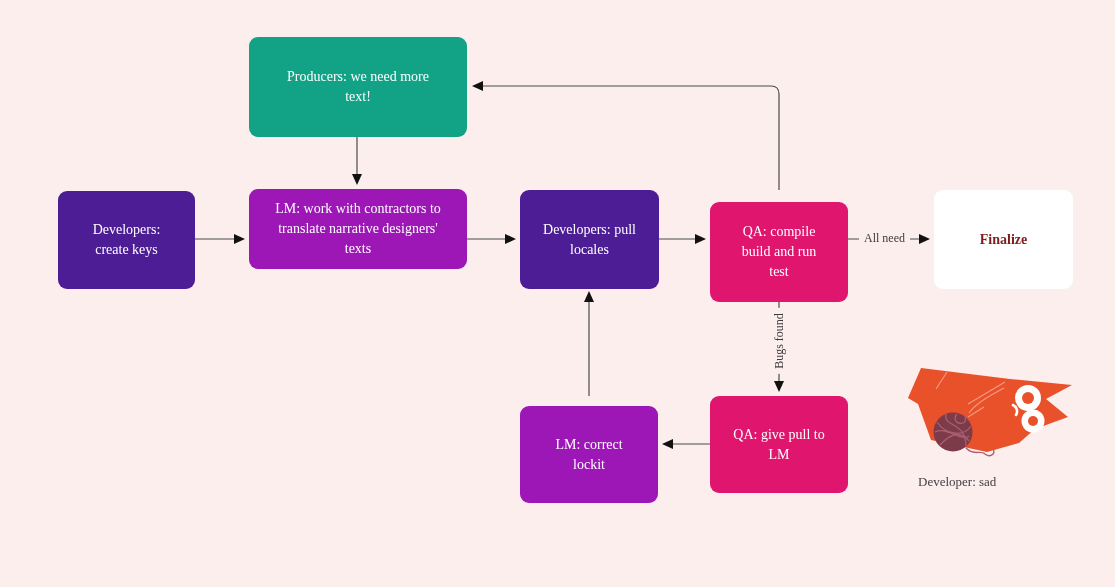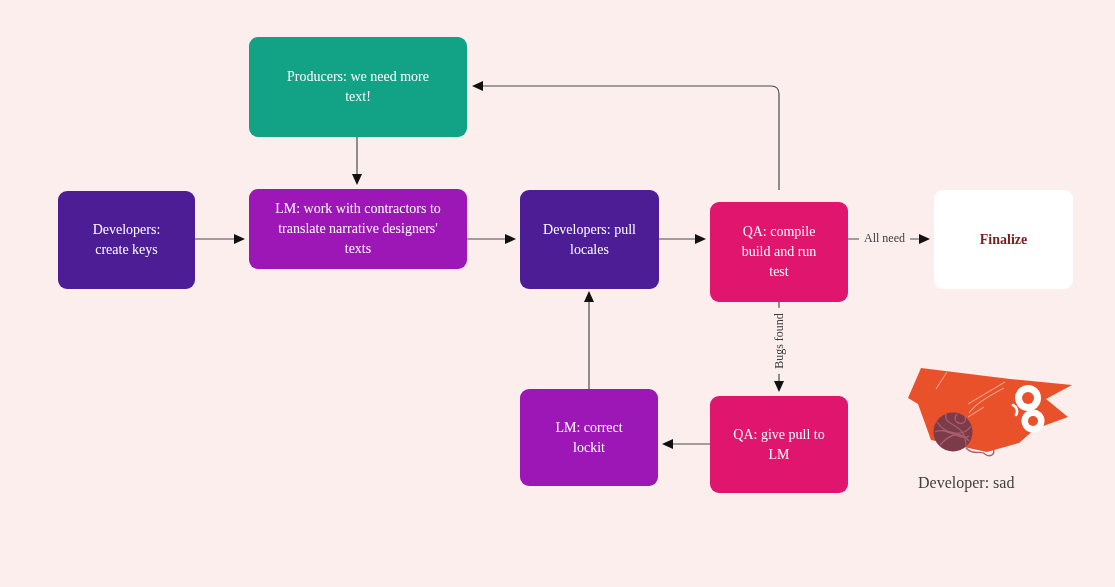--- a/index.html
+++ b/index.html
@@ -27,21 +27,21 @@
   .edge-label {
     position:absolute; background:#fdeeee; color:#3c3c3c;
     font-size:12px; padding:0 5px; white-space:nowrap;
   }
   .edge-label.vertical {
     transform:translate(-50%,-50%) rotate(-90deg);
   }
   .cat-wrap { position:absolute; left:905px; top:360px; width:170px; height:105px; }
   .caption {
     position:absolute; left:918px; top:474px;
-    color:#3f3f3f; font-size:16px;
+    color:#3f3f3f; font-size:13px;
   }
 </style>
 </head>
 <body>
 
 <div class="canvas">
 
   <svg class="edges-svg" width="1115" height="587" viewBox="0 0 1115 587">
     <defs>
       <marker id="ah" markerWidth="11" markerHeight="10" refX="9" refY="5" orient="auto" markerUnits="userSpaceOnUse">
@@ -85,21 +85,21 @@
   <div class="node pink" style="left:710px; top:202px; width:138px; height:100px;">
     <span>QA: compile
 build and run
 test</span>
   </div>
 
   <div class="node white-node" style="left:934px; top:190px; width:139px; height:99px;">
     <span>Finalize</span>
   </div>
 
-  <div class="node purple" style="left:520px; top:389px; width:138px; height:97px;">
+  <div class="node purple" style="left:520px; top:406px; width:138px; height:97px;">
     <span>LM: correct
 lockit</span>
   </div>
 
   <div class="node pink" style="left:710px; top:396px; width:138px; height:97px;">
     <span>QA: give pull to
 LM</span>
   </div>
 
   <div class="edge-label" style="left:859px; top:231px;">All need</div>

